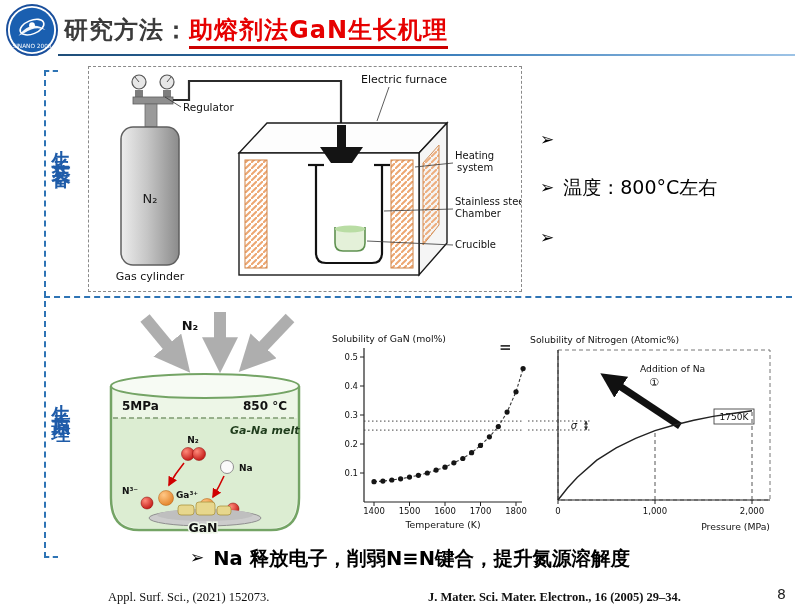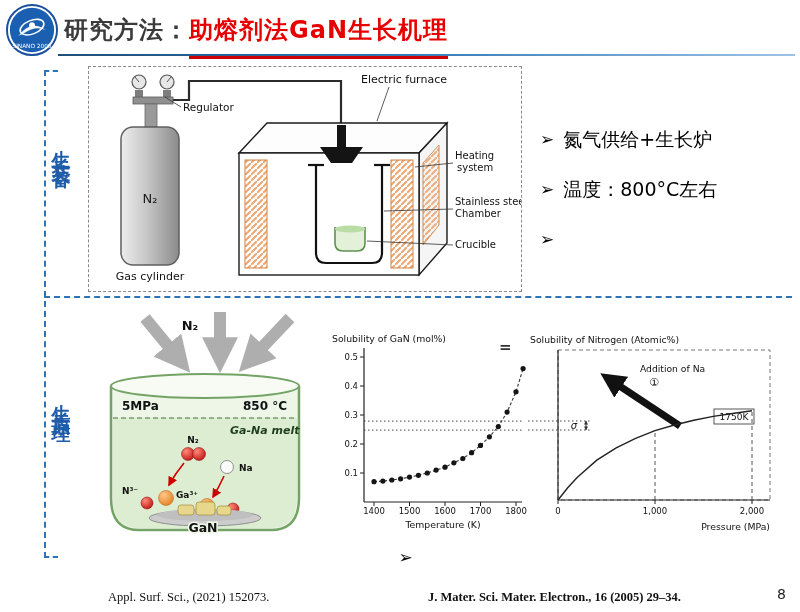--- a/index.html
+++ b/index.html
@@ -7,21 +7,21 @@
   body {
     font-family:"DejaVu Sans","Liberation Sans",sans-serif;
     background:#fff; position:relative; overflow:hidden;
   }
   svg text { font-family:"DejaVu Sans","Liberation Sans",sans-serif; }
 
   .logo { position:absolute; left:6px; top:4px; width:52px; height:52px; }
 
   .title { position:absolute; left:64px; top:14px; font-size:24px; font-weight:bold; letter-spacing:1px; white-space:nowrap; }
   .t-prefix { color:#3b3b3b;margin-top:24px; }
-  .t-red { color:#e60000; border-bottom:3px solid #cc0000; padding-bottom:12px; }
+  .t-red { color:#e60000; border-bottom:3px solid #cc0000; padding-bottom:2px; }
 
   .header-rule { position:absolute; left:58px; top:54px; width:737px; height:2px;
     background:linear-gradient(90deg,#1f4e79,#2e75b5 45%,#9dc3e6); }
 
   .vline { position:absolute; left:44px; top:70px; height:488px; border-left:2px dashed #2e74b5; }
   .vcap-top { position:absolute; left:44px; top:70px; width:14px; border-top:2px dashed #2e74b5; }
   .vcap-bottom { position:absolute; left:44px; top:556px; width:14px; border-top:2px dashed #2e74b5; }
   .hdivider { position:absolute; left:44px; top:296px; width:748px; border-top:2px dashed #2e74b5; }
 
   .vlabel { position:absolute; left:49px; color:#1f5ca9; font-weight:bold; font-size:19px;
@@ -133,21 +133,20 @@
     <text x="366" y="150" font-size="10">Chamber</text>
     <line x1="364" y1="178" x2="278" y2="174" stroke="#333" stroke-width="0.8"></line>
     <text x="366" y="181" font-size="10">Crucible</text>
   </g>
 </svg>
 </div>
 
 <div class="bullets">
   <div class="bullet">
     <span class="marker">➢</span>
-    <span>氮气供给+生长炉</span>
   </div>
   <div class="bullet">
     <span class="marker">➢</span>
     <span>温度：800°C左右</span>
   </div>
   <div class="bullet">
     <span class="marker">➢</span>
   </div>
 </div>
 
@@ -311,17 +310,18 @@
 
   <g id="c2-guides">
       <line x1="127.0" x2="127.0" y1="168" y2="98.7" class="dashline"></line>
       <line x1="224.0" x2="224.0" y1="168" y2="78.7" class="dashline"></line>
     </g>
   <path id="c2-curve" fill="none" stroke="#222" stroke-width="1.4" d="M30.0 168.0 L39.7 155.7 L49.4 145.2 L68.8 128.1 L88.2 115.8 L107.6 106.3 L127.0 98.7 L146.4 93.0 L165.8 88.2 L185.2 84.4 L204.6 81.5 L224.0 78.7"></path>
 </svg>
 
 <div class="conclusion">
   <span class="marker">➢</span>
+  <span>Na 释放电子，削弱N≡N键合，提升氮源溶解度</span>
 </div>
 
 <div class="footer-left">Appl. Surf. Sci., (2021) 152073.</div>
 <div class="footer-right">J. Mater. Sci. Mater. Electron., 16 (2005) 29–34.</div>
 <div class="page-num">8</div>
 
 </body></html>

